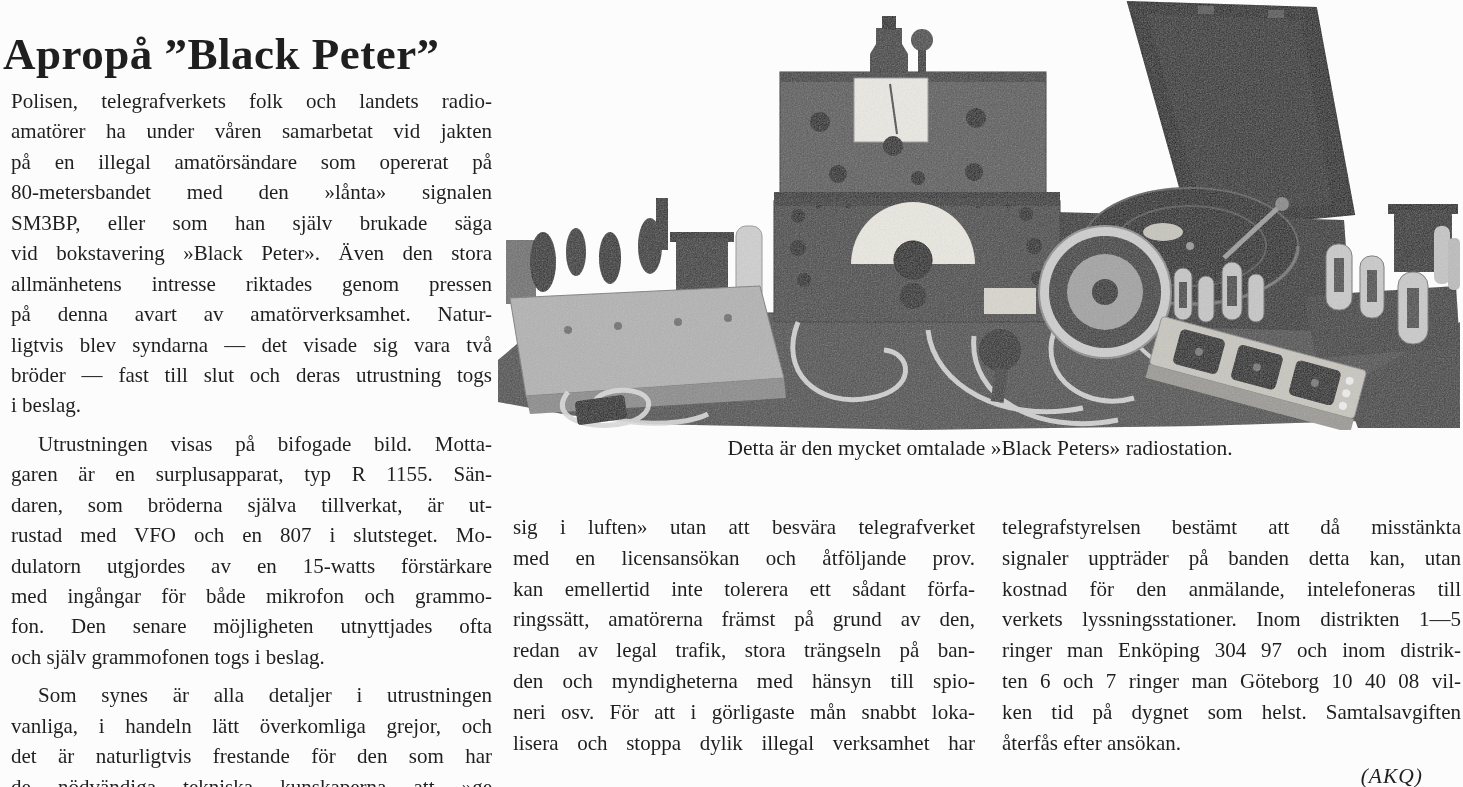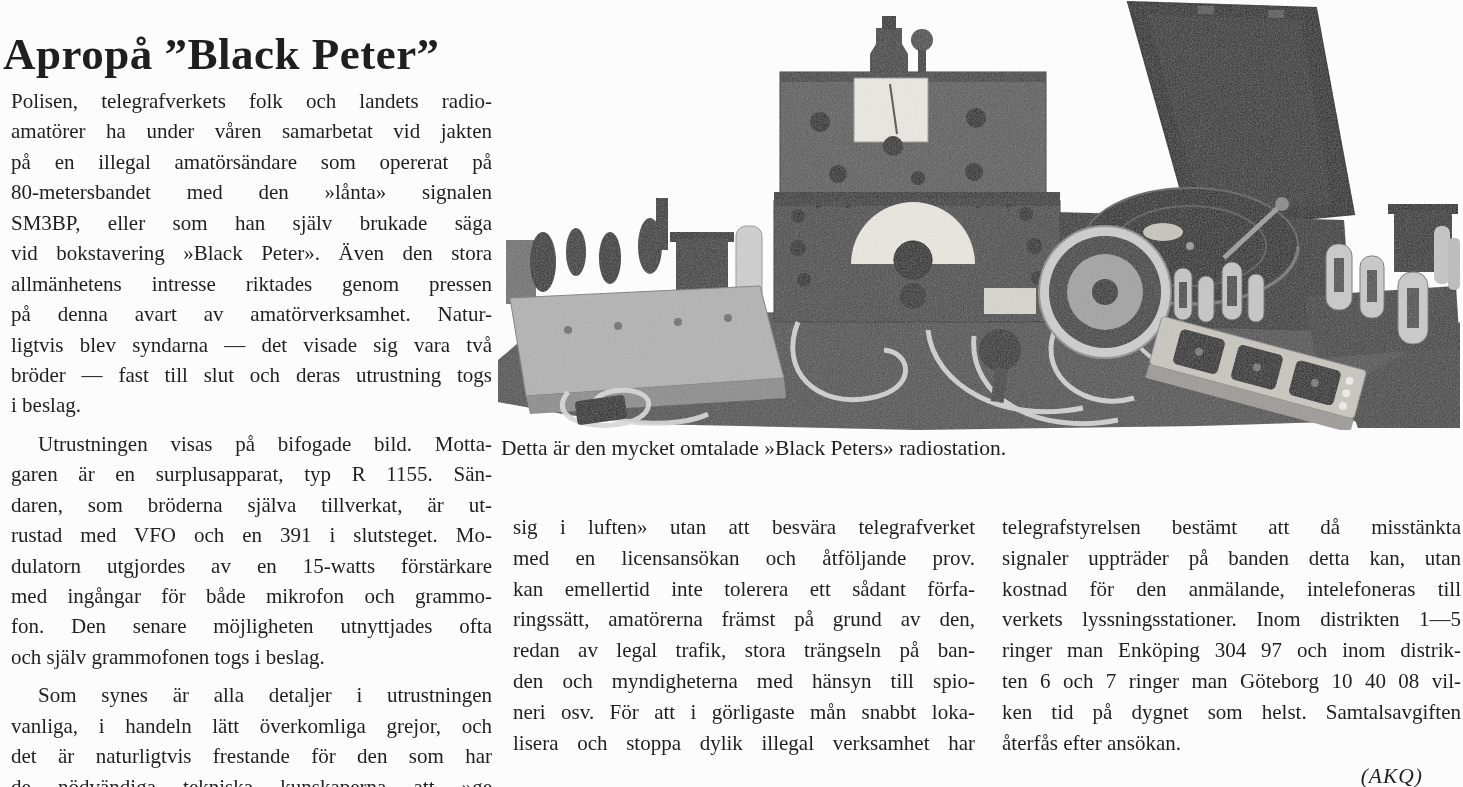--- a/index.html
+++ b/index.html
@@ -22,20 +22,21 @@
     height:30.45px; line-height:30.45px;
     text-align:justify; text-align-last:justify;
     white-space:nowrap; overflow:visible;
   }
   .col-middle .line, .col-right .line { height:30.8px; line-height:30.8px;margin-left:16px; }
   .line.end { text-align-last:left; }
   .line.indent { text-indent:27px;margin-top:8px; }
   .caption {
     position:absolute; left:501px; top:436px; width:958px;
     font-size:21.5px;
+    text-align:center;
   }
   .signature {
     text-align:right; font-style:italic; font-size:21.5px;
     padding-right:38px; margin-top:6px; letter-spacing:1px;
   }
   .photo { position:absolute; left:498px; top:0; width:962px; height:430px; }
 </style>
 </head>
 <body>
 
@@ -51,21 +52,21 @@
       <div class="line">SM3BP, eller som han själv brukade säga</div>
       <div class="line">vid bokstavering »Black Peter». Även den stora</div>
       <div class="line">allmänhetens intresse riktades genom pressen</div>
       <div class="line">på denna avart av amatörverksamhet. Natur-</div>
       <div class="line">ligtvis blev syndarna — det visade sig vara två</div>
       <div class="line">bröder — fast till slut och deras utrustning togs</div>
       <div class="line end">i beslag.</div>
       <div class="line indent">Utrustningen visas på bifogade bild. Motta-</div>
       <div class="line">garen är en surplusapparat, typ R 1155. Sän-</div>
       <div class="line">daren, som bröderna själva tillverkat, är ut-</div>
-      <div class="line">rustad med VFO och en 391 i slutsteget. Mo-</div>
+      <div class="line">rustad med VFO och en 807 i slutsteget. Mo-</div>
       <div class="line">dulatorn utgjordes av en 15-watts förstärkare</div>
       <div class="line">med ingångar för både mikrofon och grammo-</div>
       <div class="line">fon. Den senare möjligheten utnyttjades ofta</div>
       <div class="line end">och själv grammofonen togs i beslag.</div>
       <div class="line indent">Som synes är alla detaljer i utrustningen</div>
       <div class="line">vanliga, i handeln lätt överkomliga grejor, och</div>
       <div class="line">det är naturligtvis frestande för den som har</div>
       <div class="line">de nödvändiga tekniska kunskaperna att »ge</div>
     </div>
 

